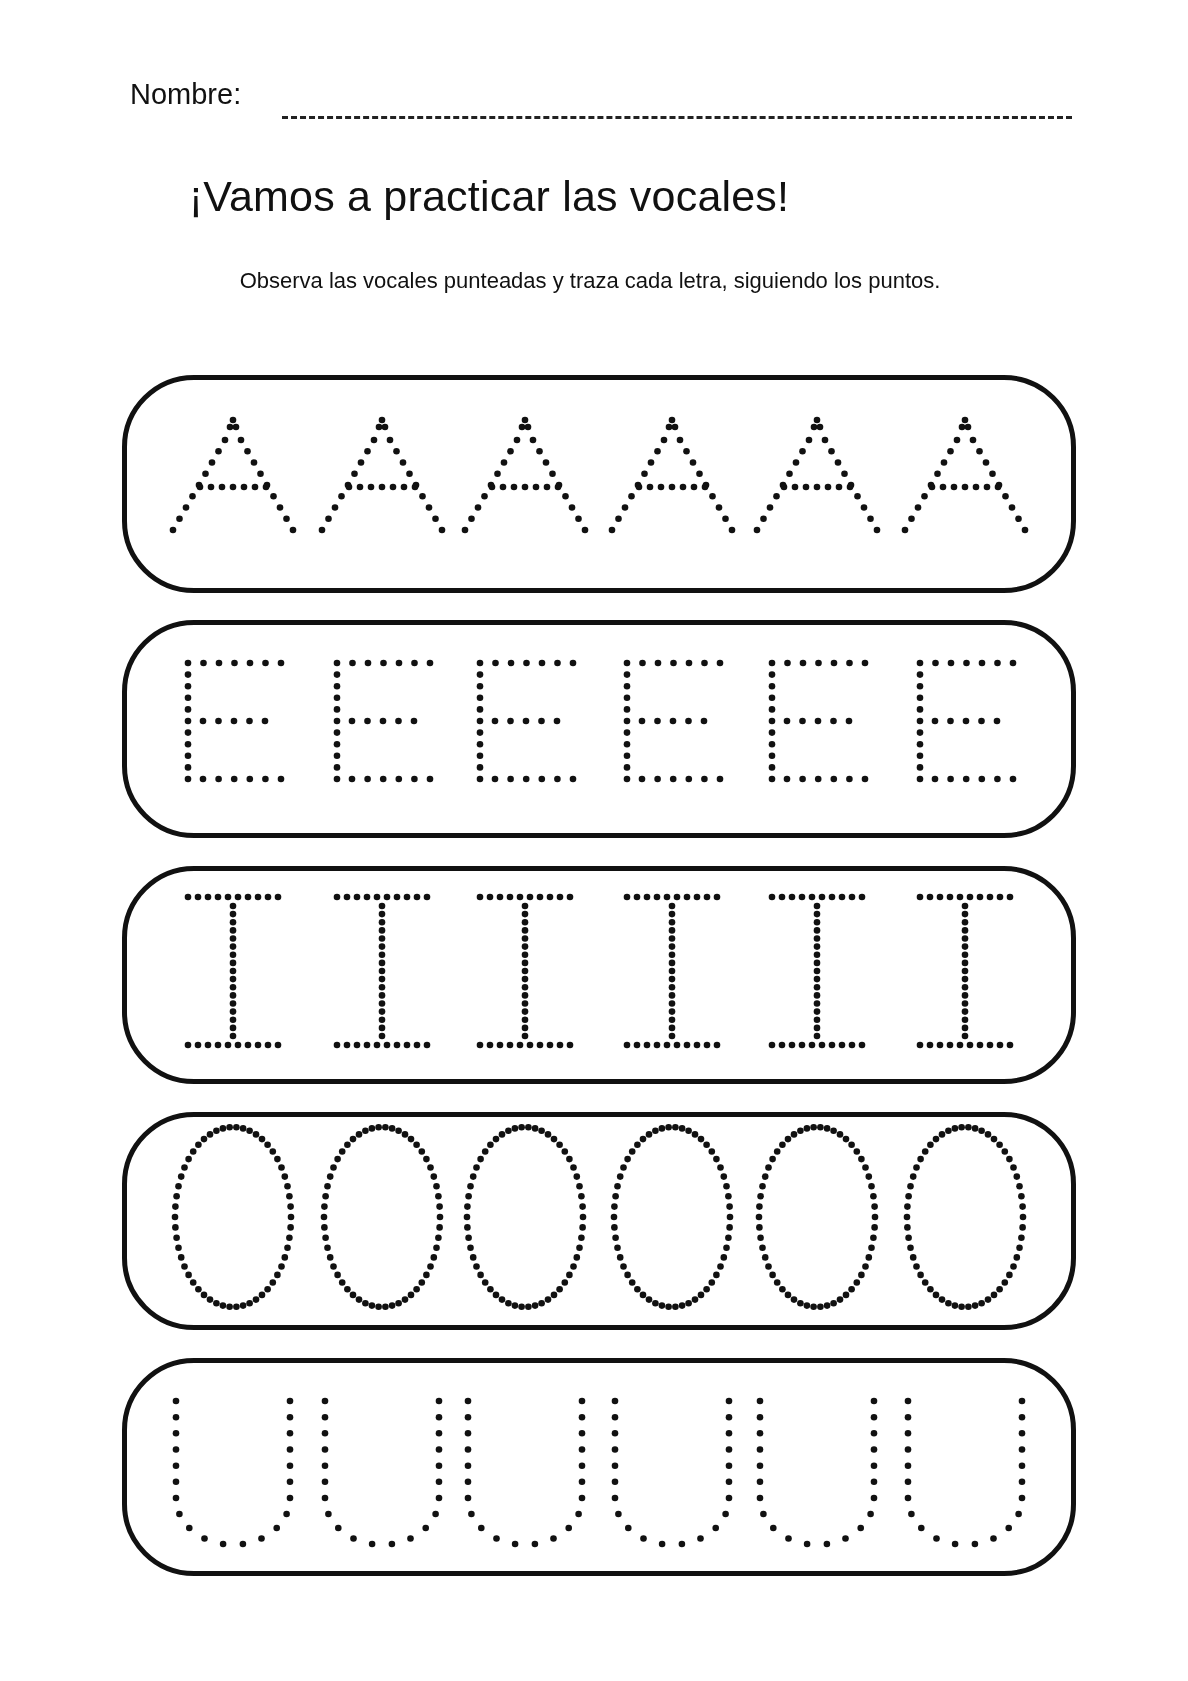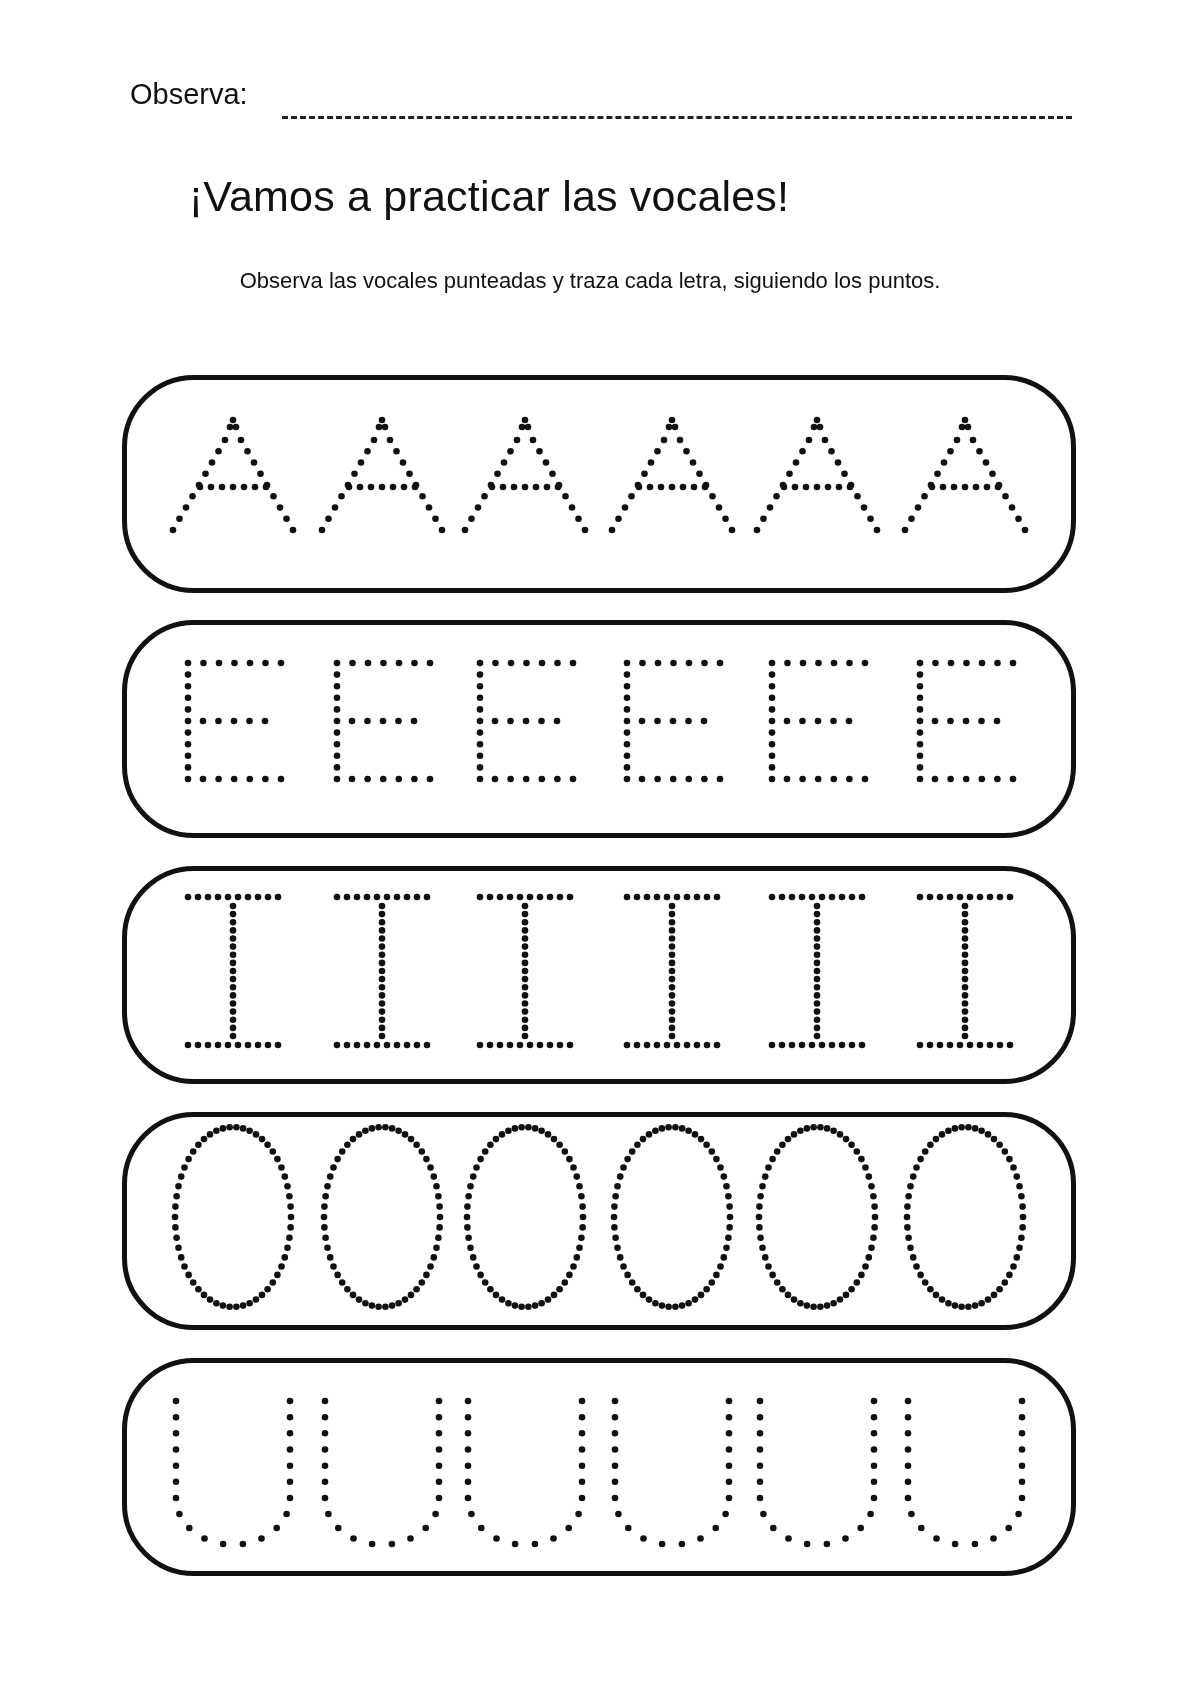--- a/index.html
+++ b/index.html
@@ -17,21 +17,21 @@
     .instructions { position: absolute; left: 140px; width: 900px; top: 256px; text-align: center;
                     font-size: 22px; line-height: 50px; color: #111; }
     .row { position: absolute; left: 122px; width: 954px; height: 218px;
            border: 5px solid #111; border-radius: 72px; box-sizing: border-box; background: #fff; }
     .row svg { position: absolute; left: 0; top: 0; }
   </style>
 </head>
 <body>
 
 <div class="name-row">
-  <span class="name-label">Observa:</span>
+  <span class="name-label">Nombre:</span>
   <input class="name-line" type="text" value="" style="">
   <div class="name-dashes"></div>
 </div>
 
 <div class="title">¡Vamos a practicar las vocales!</div>
 <div class="instructions">Observa las vocales punteadas y traza cada letra, siguiendo los puntos.</div>
 
 <div id="rows">
     <div class="row" style="top: 375px;">
       <svg width="944" height="208" viewBox="0 0 944 208">

